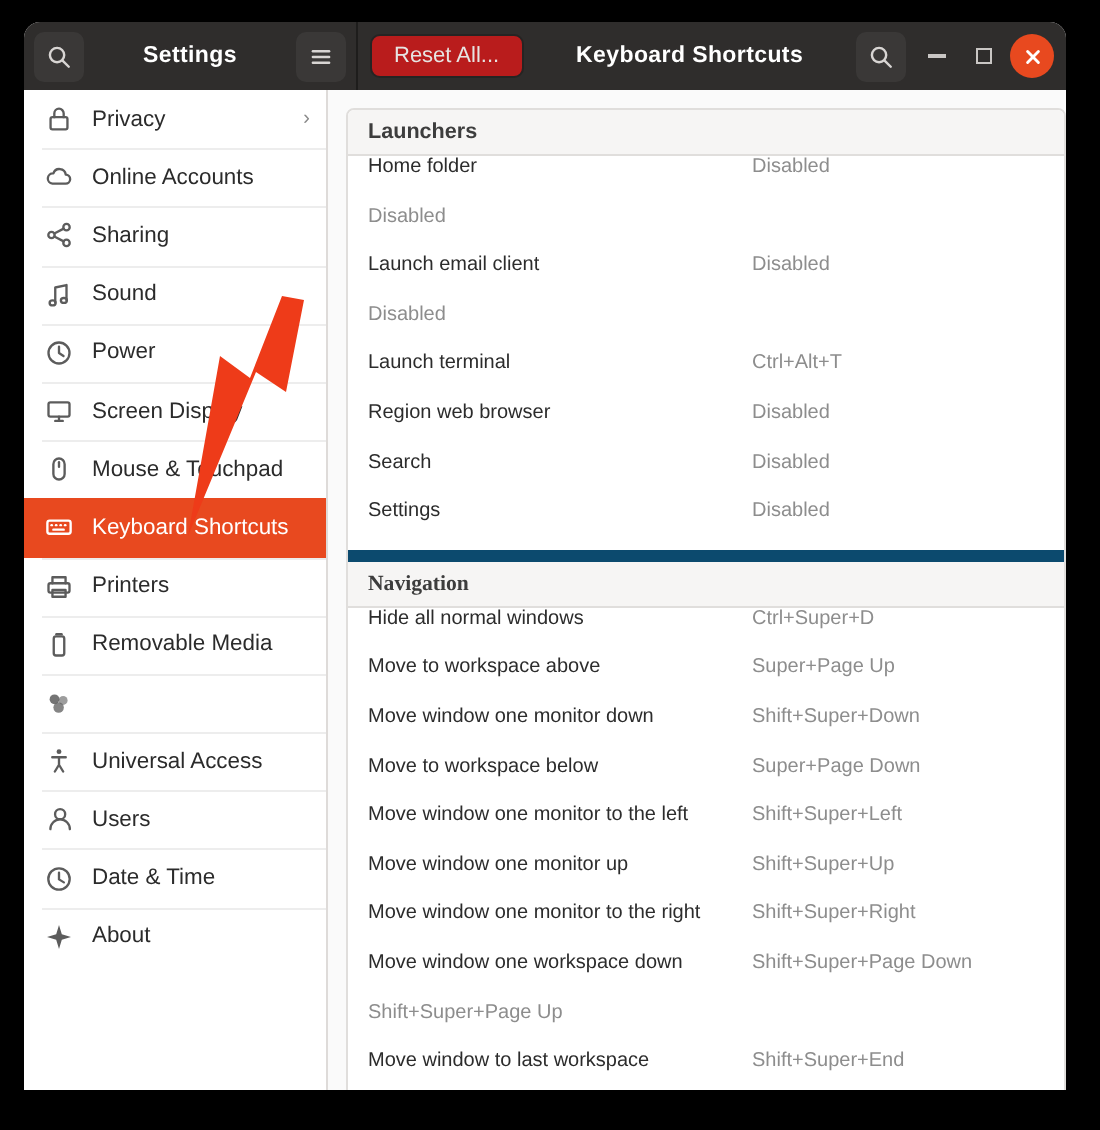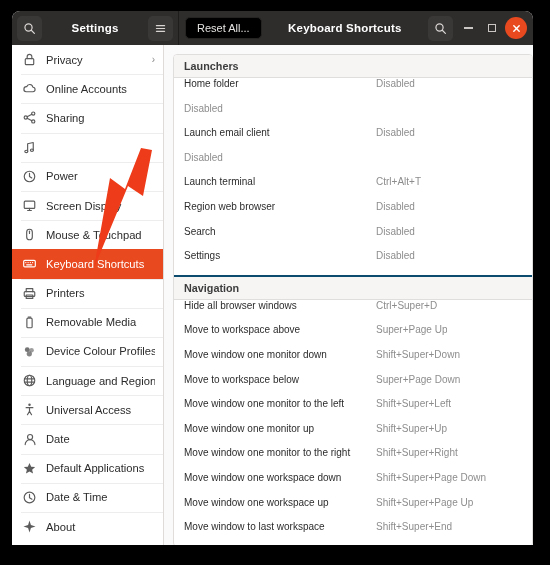--- a/index.html
+++ b/index.html
@@ -54,21 +54,21 @@
   .tb-btn.framed { background: #3a3837; }
   .tb-title {
     flex: 1;
     text-align: center;
     color: #ffffff;
     font-size: 11.5px;
     font-weight: bold;
     letter-spacing: 0.2px;
   }
   .reset-btn {
-    background: #000000;
+    background: #b91c1c;
     color: #e6e4e2;
     font-size: 11px;
     padding: 4px 11px;
     border-radius: 5px;
     border: 1px solid #262423;
     white-space: nowrap;
     cursor: default;
   }
   .win-ctrls { display: flex; align-items: center; gap: 2px; margin-left: 4px; }
   .wc {
@@ -139,21 +139,21 @@
     overflow: hidden;
   }
   .sec-head {
     background: #f6f5f4;
     border-bottom: 1px solid #e0dedc;
     padding: 5px 10px 5px 10px;
     font-size: 10.8px;
     font-weight: bold;
     color: #3d3d3d;
   }
-  .sec-head.later { border-top: 2px solid #0c4a6e; }
+  .sec-head.later { border-top: 6px solid #0c4a6e; font-family: Liberation Serif, serif; }
   .row {
     display: flex;
     align-items: flex-start;
     height: 24.6px;
     padding: 0 10px;
     font-size: 10px;
     cursor: default;
   }
   .row-name { width: 192px; color: #2c2c2c; white-space: nowrap; overflow: hidden; }
   .row-val { color: #8d8d8d; white-space: nowrap; overflow: hidden; }
@@ -255,20 +255,21 @@
         </div>
         <div class="side-item">
           <span class="sep"></span>
           <span class="side-ico">
             <svg width="15" height="15" viewBox="0 0 16 16">
               <path d="M6 12V4l6-1.3v8" fill="none" stroke="#5c5c5c" stroke-width="1.25" stroke-linecap="round" stroke-linejoin="round"></path>
               <ellipse cx="4.6" cy="12.2" rx="1.6" ry="1.3" fill="none" stroke="#5c5c5c" stroke-width="1.25" stroke-linecap="round" stroke-linejoin="round"></ellipse>
               <ellipse cx="10.6" cy="10.9" rx="1.6" ry="1.3" fill="none" stroke="#5c5c5c" stroke-width="1.25" stroke-linecap="round" stroke-linejoin="round"></ellipse>
             </svg>
           </span>
+          <span class="side-label">Sound</span>
         </div>
         <div class="side-item">
           <span class="sep"></span>
           <span class="side-ico">
             <svg width="15" height="15" viewBox="0 0 16 16">
               <circle cx="8" cy="8" r="5.6" fill="none" stroke="#5c5c5c" stroke-width="1.25" stroke-linecap="round" stroke-linejoin="round"></circle>
               <path d="M8 4.6V8l2.4 1.6" fill="none" stroke="#5c5c5c" stroke-width="1.25" stroke-linecap="round" stroke-linejoin="round"></path>
             </svg>
           </span>
           <span class="side-label">Power</span>
@@ -330,62 +331,40 @@
         </div>
         <div class="side-item">
           <span class="sep"></span>
           <span class="side-ico">
             <svg width="15" height="15" viewBox="0 0 16 16">
               <circle cx="5.6" cy="6" r="2.6" fill="#5c5c5c" opacity="0.85"></circle>
               <circle cx="10.2" cy="6.6" r="2.4" fill="#5c5c5c" opacity="0.6"></circle>
               <circle cx="7.8" cy="10.4" r="2.8" fill="#5c5c5c" opacity="0.75"></circle>
             </svg>
           </span>
-          <span class="side-label">Device Colour Profiles</span>
-        </div>
-        <div class="side-item">
-          <span class="sep"></span>
-          <span class="side-ico">
-            <svg width="15" height="15" viewBox="0 0 16 16">
-              <circle cx="8" cy="8" r="5.6" fill="none" stroke="#5c5c5c" stroke-width="1.25" stroke-linecap="round" stroke-linejoin="round"></circle>
-              <ellipse cx="8" cy="8" rx="2.4" ry="5.6" fill="none" stroke="#5c5c5c" stroke-width="1.25" stroke-linecap="round" stroke-linejoin="round"></ellipse>
-              <line x1="2.6" y1="6.2" x2="13.4" y2="6.2" fill="none" stroke="#5c5c5c" stroke-width="1.25" stroke-linecap="round" stroke-linejoin="round"></line>
-              <line x1="2.6" y1="9.8" x2="13.4" y2="9.8" fill="none" stroke="#5c5c5c" stroke-width="1.25" stroke-linecap="round" stroke-linejoin="round"></line>
-            </svg>
-          </span>
-          <span class="side-label">Language and Region</span>
         </div>
         <div class="side-item">
           <span class="sep"></span>
           <span class="side-ico">
             <svg width="15" height="15" viewBox="0 0 16 16">
               <circle cx="8" cy="3" r="1.3" fill="#5c5c5c"></circle>
               <path d="M4.4 6h7.2M8 6v4m0 0l-2.2 3.6M8 10l2.2 3.6" fill="none" stroke="#5c5c5c" stroke-width="1.25" stroke-linecap="round" stroke-linejoin="round"></path>
             </svg>
           </span>
           <span class="side-label">Universal Access</span>
         </div>
         <div class="side-item">
           <span class="sep"></span>
           <span class="side-ico">
             <svg width="15" height="15" viewBox="0 0 16 16">
               <circle cx="8.6" cy="5.4" r="2.7" fill="none" stroke="#5c5c5c" stroke-width="1.25" stroke-linecap="round" stroke-linejoin="round"></circle>
               <path d="M3.4 13.4a5.2 5.2 0 0110.4 0" fill="none" stroke="#5c5c5c" stroke-width="1.25" stroke-linecap="round" stroke-linejoin="round"></path>
             </svg>
           </span>
-          <span class="side-label">Date</span>
-        </div>
-        <div class="side-item">
-          <span class="sep"></span>
-          <span class="side-ico">
-            <svg width="15" height="15" viewBox="0 0 16 16">
-              <polygon points="8,2 9.8,6 14,6.4 10.8,9.2 11.8,13.4 8,11.1 4.2,13.4 5.2,9.2 2,6.4 6.2,6" fill="#5c5c5c"></polygon>
-            </svg>
-          </span>
-          <span class="side-label">Default Applications</span>
+          <span class="side-label">Users</span>
         </div>
         <div class="side-item">
           <span class="sep"></span>
           <span class="side-ico">
             <svg width="15" height="15" viewBox="0 0 16 16">
               <circle cx="8" cy="8" r="5.7" fill="none" stroke="#5c5c5c" stroke-width="1.25" stroke-linecap="round" stroke-linejoin="round"></circle>
               <path d="M8 4.6V8.2l2.6 1.6" fill="none" stroke="#5c5c5c" stroke-width="1.25" stroke-linecap="round" stroke-linejoin="round"></path>
             </svg>
           </span>
           <span class="side-label">Date &amp; Time</span>
@@ -429,21 +408,21 @@
           <div class="row">
             <span class="row-name">Search</span>
             <span class="row-val">Disabled</span>
           </div>
           <div class="row">
             <span class="row-name">Settings</span>
             <span class="row-val">Disabled</span>
           </div>
           <div class="sec-head later">Navigation</div>
           <div class="row">
-            <span class="row-name">Hide all browser windows</span>
+            <span class="row-name">Hide all normal windows</span>
             <span class="row-val">Ctrl+Super+D</span>
           </div>
           <div class="row">
             <span class="row-name">Move to workspace above</span>
             <span class="row-val">Super+Page Up</span>
           </div>
           <div class="row">
             <span class="row-name">Move window one monitor down</span>
             <span class="row-val">Shift+Super+Down</span>
           </div>
@@ -461,21 +440,20 @@
           </div>
           <div class="row">
             <span class="row-name">Move window one monitor to the right</span>
             <span class="row-val">Shift+Super+Right</span>
           </div>
           <div class="row">
             <span class="row-name">Move window one workspace down</span>
             <span class="row-val">Shift+Super+Page Down</span>
           </div>
           <div class="row">
-            <span class="row-name">Move window one workspace up</span>
             <span class="row-val">Shift+Super+Page Up</span>
           </div>
           <div class="row">
             <span class="row-name">Move window to last workspace</span>
             <span class="row-val">Shift+Super+End</span>
           </div>
         </div>
     </div>
 
   </div>

